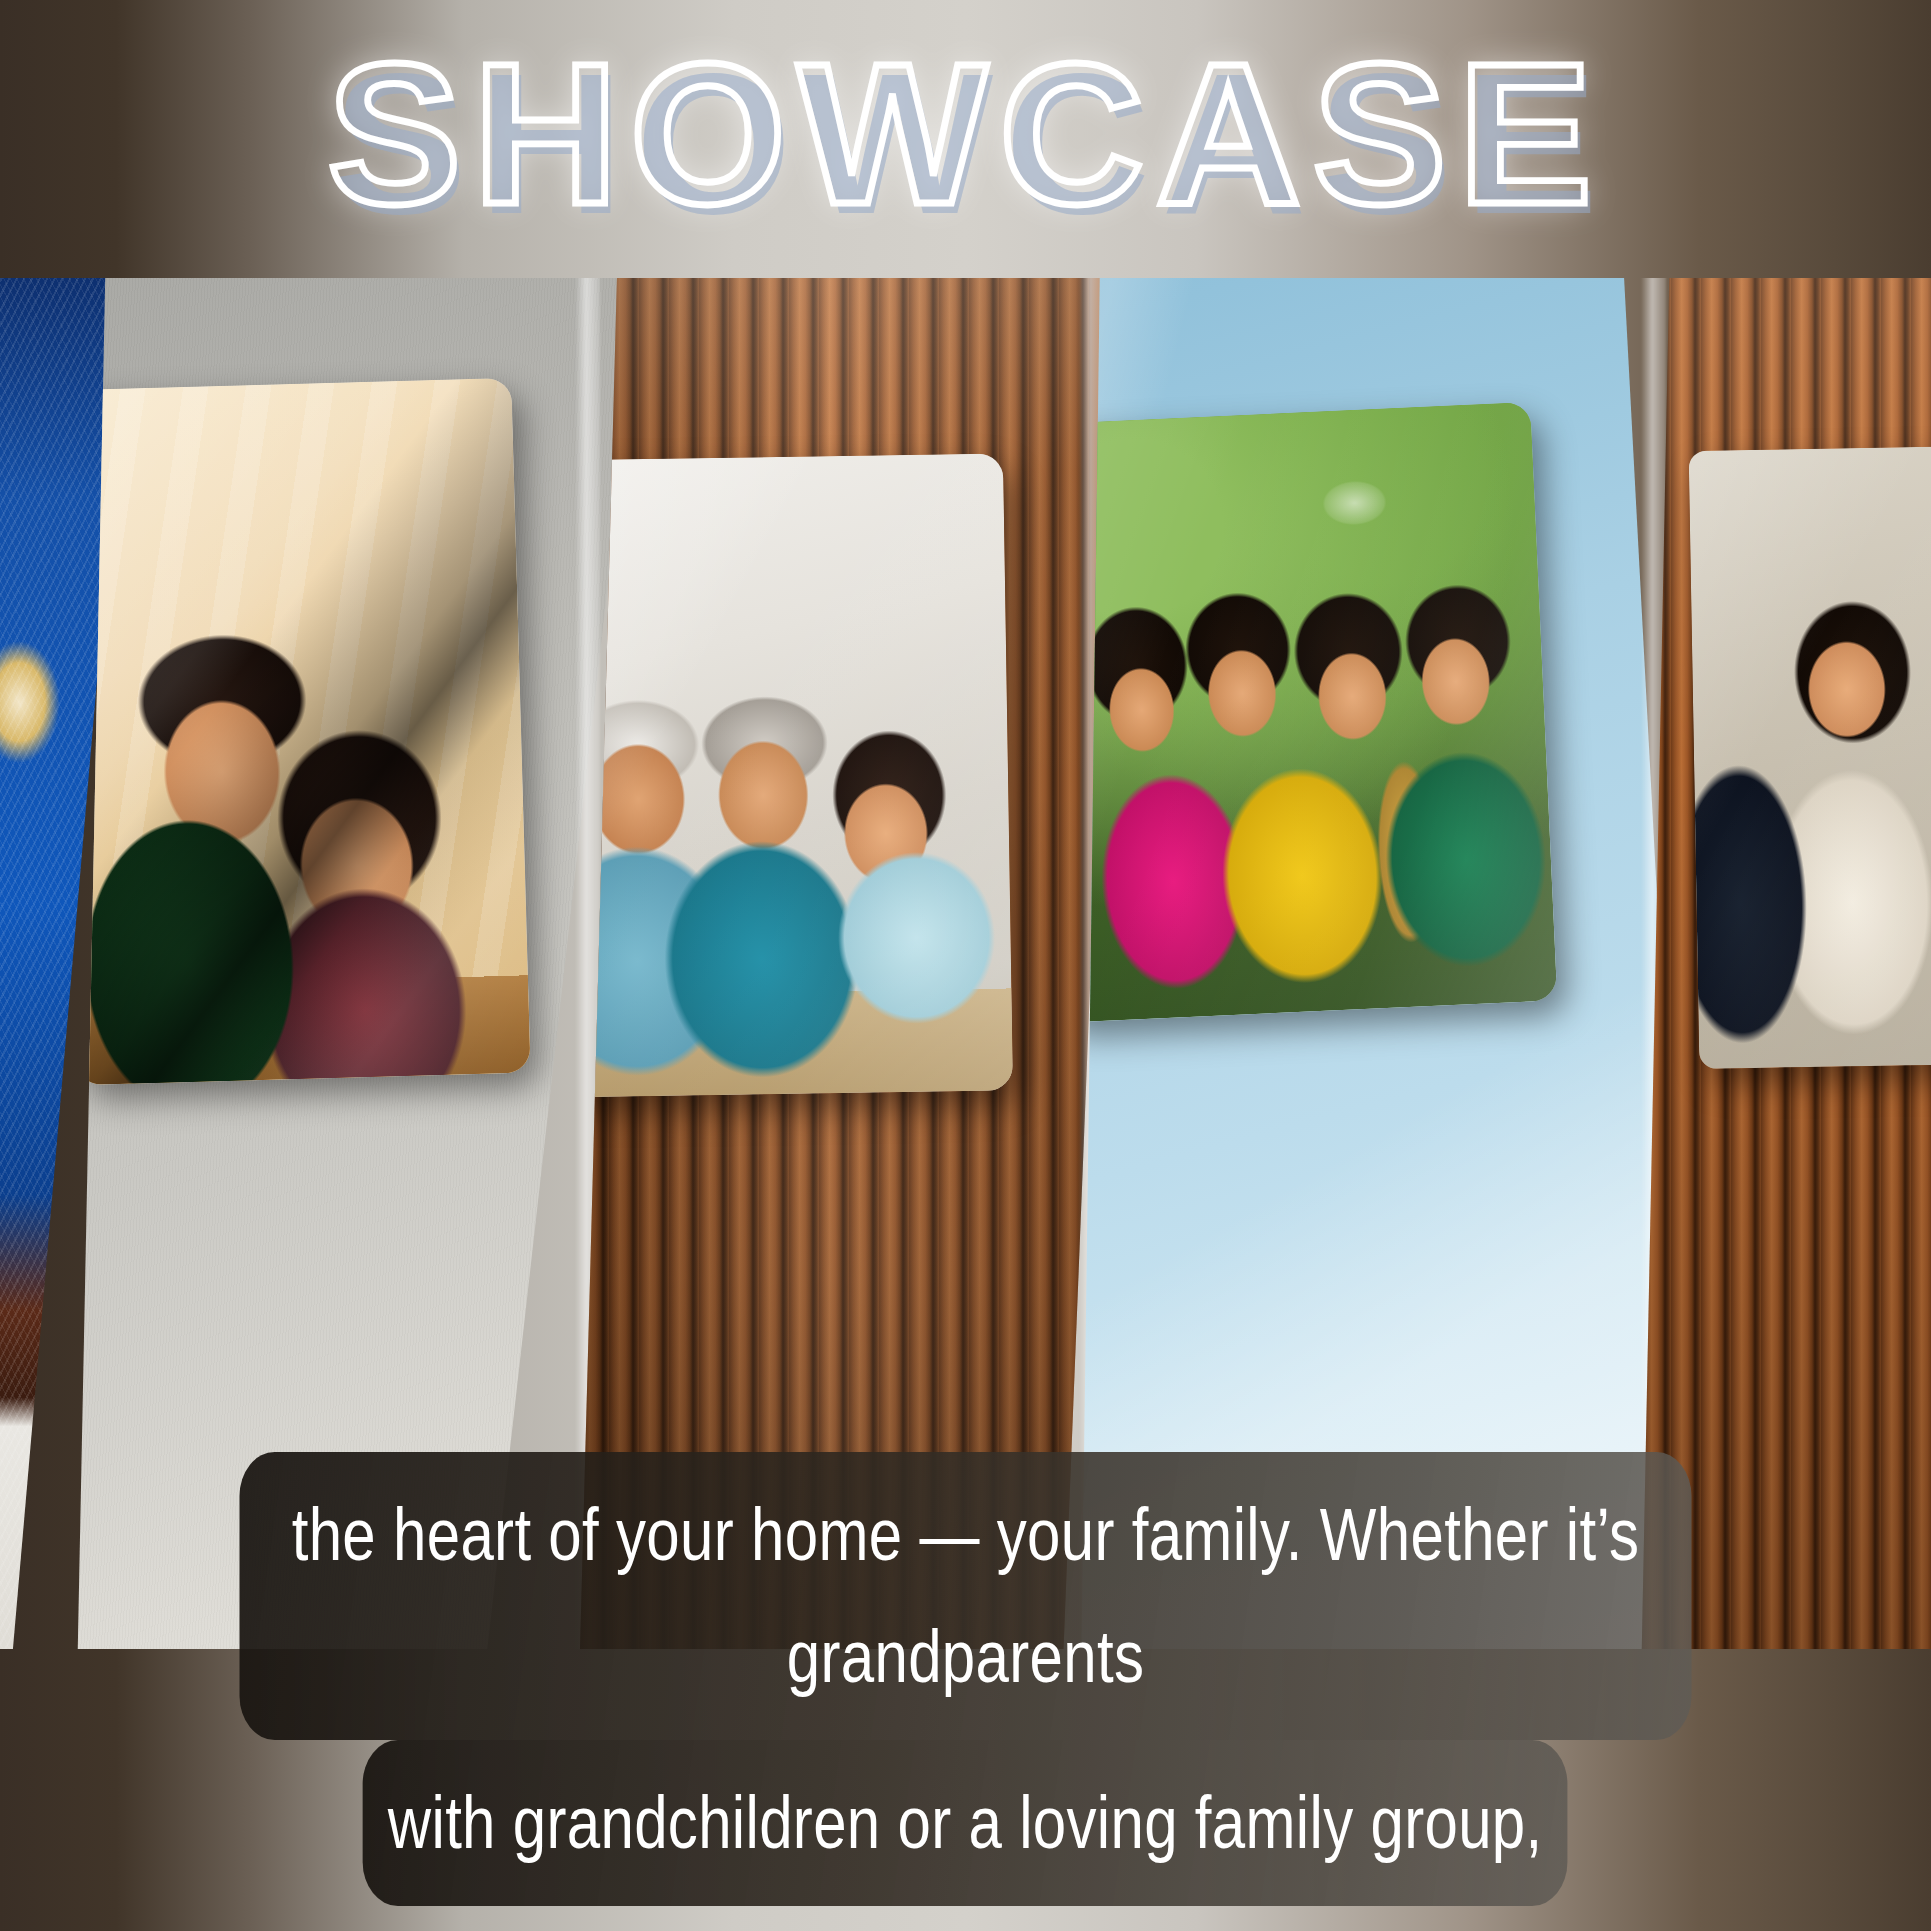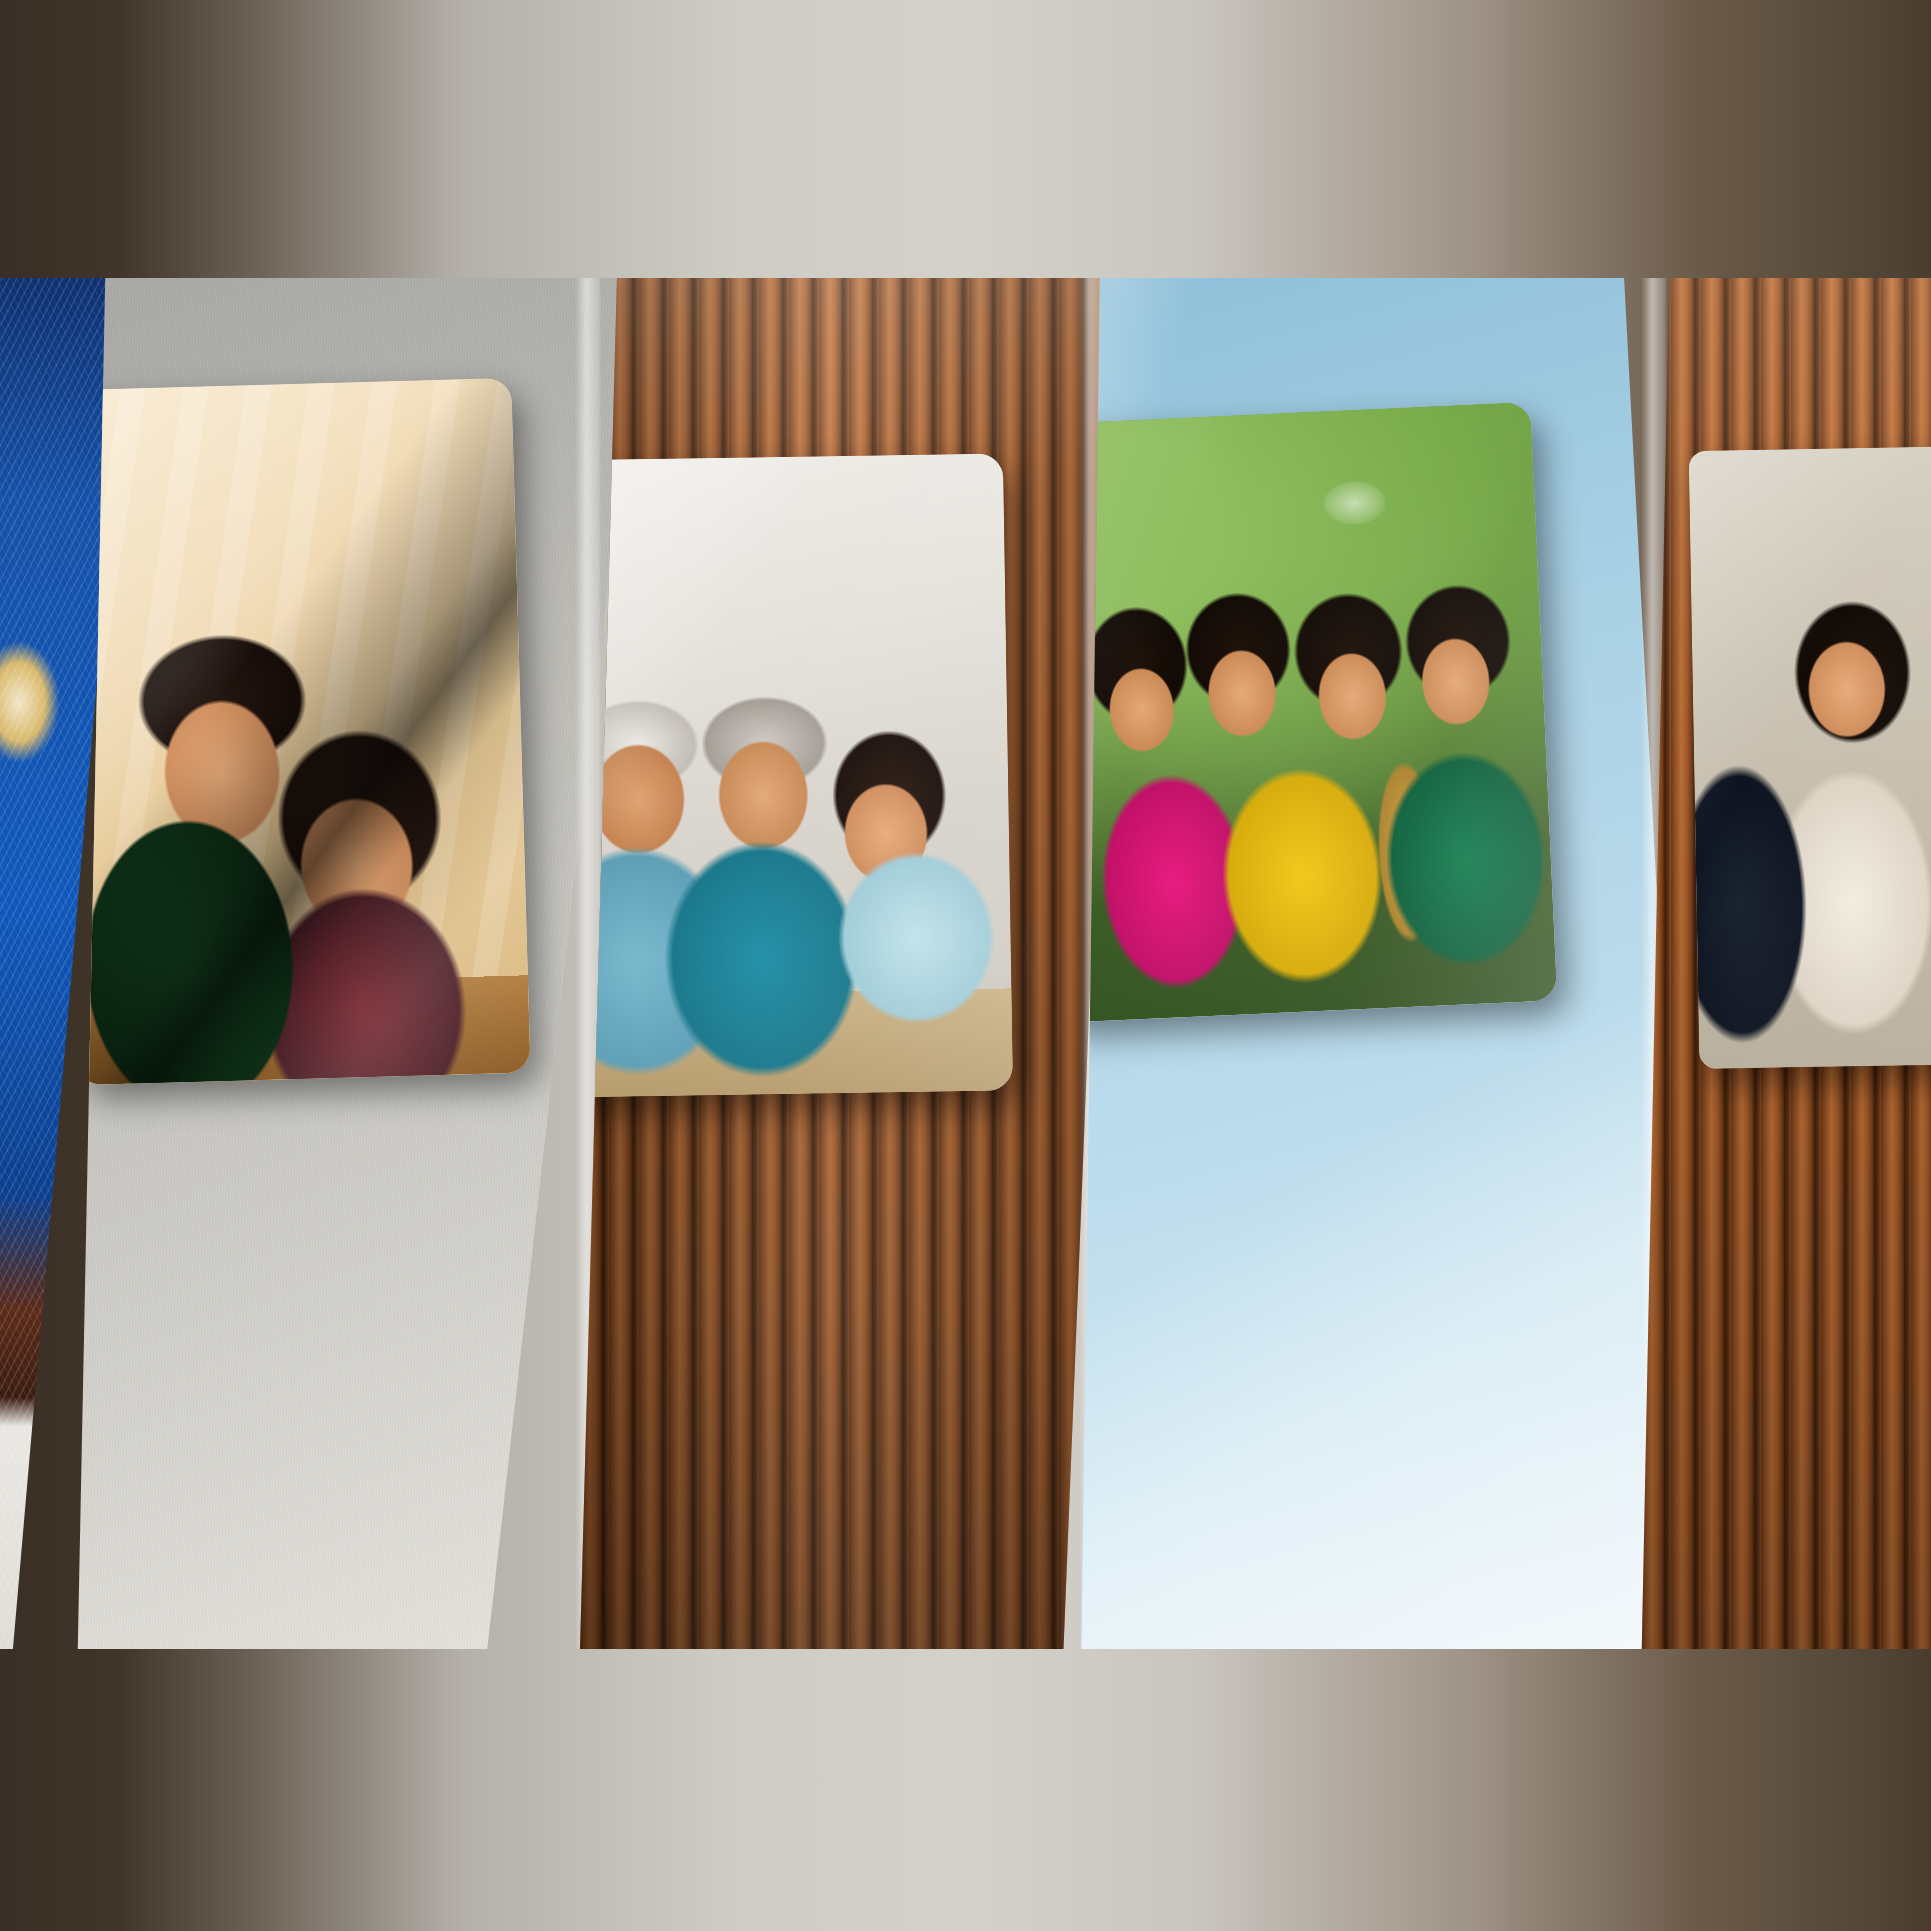--- a/index.html
+++ b/index.html
@@ -243,16 +243,23 @@
     <div class="panel" id="p4">
       <div class="pinner"></div>
       <div class="print" id="print4">
         <div class="photo"></div>
         <div class="glass"></div>
       </div>
     </div>
 
   </div>
 
-
+  <div id="headline">SHOWCASE</div>
+
+  <div id="caption">
+    <div id="cap-wrap">
+      <span class="line">the heart of your home — your family. Whether it’s grandparents</span><br>
+      <span class="line">with grandchildren or a loving family group,</span>
+    </div>
+  </div>
 
 </div>
 
 
 </body></html>

